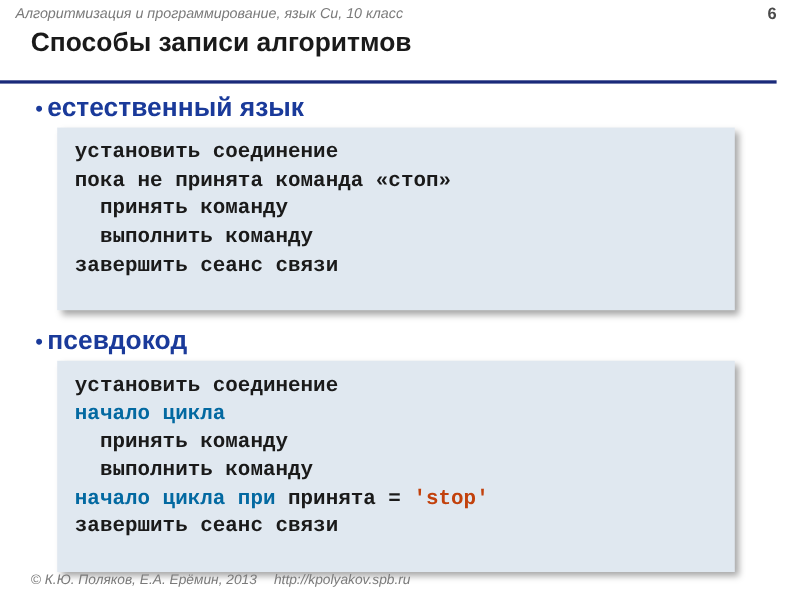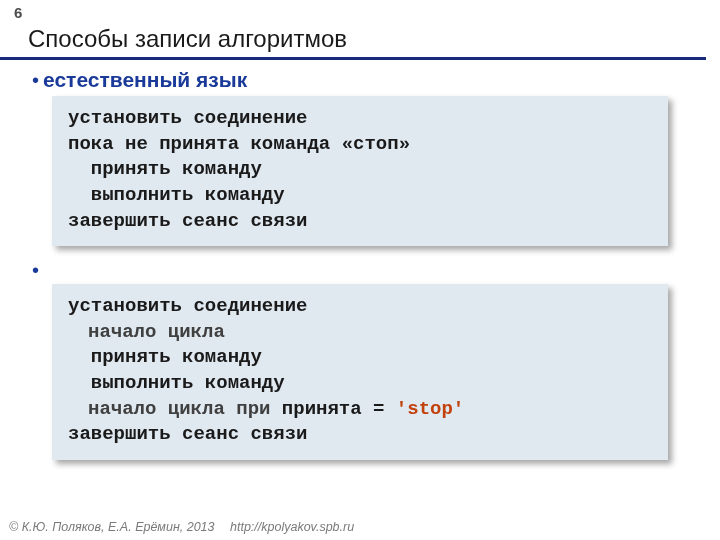--- a/index.html
+++ b/index.html
@@ -20,91 +20,93 @@
     color: #7a7a7a;
   }
   .page-num {
     font-style: normal;
     color: #4a4a4a;
     font-weight: bold;
     font-size: 15px;
   }
   .title {
     font-size: 24px;
-    font-weight: normal;
+    font-weight: bold;
     color: #1a1a1a;
-    padding: 2px 0 4px 28px;
+    padding: 2px 0 20px 28px;
     border-bottom: 3px solid #1a2a7a;
     margin: 0 14px 8px 0;
   }
   .bullet-line {
     display: flex;
     align-items: baseline;
     padding-left: 32px;
     margin-bottom: 4px;
   }
   .bullet {
     color: #1a3a9a;
     font-size: 20px;
     margin-right: 4px;
     line-height: 1;
   }
   .bullet-text {
     color: #1a3a9a;
     font-weight: bold;
-    font-size: 21px;
+    font-size: 24px;
   }
   .code-box {
     background: #e0e8f0;
     margin: 4px 52px 14px 52px;
-    padding: 10px 16px 12px 16px;
+    padding: 10px 16px 28px 16px;
     box-shadow: 4px 4px 6px rgba(0,0,0,0.35);
     font-family: "Courier New", monospace;
     font-size: 19px;
     font-weight: bold;
     line-height: 1.35;
     color: #1a1a1a;
     white-space: pre;
   }
-  .kw { color: #404040; margin-left: 20px; }
+  .kw { color: #0369a1; }
   .str { color: #c2410c; }
   .footer {
     position: absolute;
     bottom: 6px;
-    left: 9px;
+    left: 28px;
     font-size: 12.5px;
     font-style: italic;
     color: #7a7a7a;
   }
   .footer .url {
     margin-left: 12px;
   }
 </style>
 </head>
 <body>
 
 <div class="header">
+  <span>Алгоритмизация и программирование, язык Си, 10 класс</span>
   <span class="page-num">6</span>
 </div>
 
 <div class="title">Способы записи алгоритмов</div>
 
 <div class="bullet-line">
   <span class="bullet">•</span>
   <span class="bullet-text">естественный язык</span>
 </div>
 
 <div class="code-box"><span>установить соединение</span>
 <span>пока не принята команда «стоп»</span>
 <span>  принять команду</span>
 <span>  выполнить команду</span>
 <span>завершить сеанс связи</span></div>
 
 <div class="bullet-line">
   <span class="bullet">•</span>
+  <span class="bullet-text">псевдокод</span>
 </div>
 
 <div class="code-box"><span>установить соединение</span>
 <span class="kw">начало цикла</span>
 <span>  принять команду</span>
 <span>  выполнить команду</span>
 <span class="kw">начало цикла при</span><span> принята = </span><span class="str">'stop'</span>
 <span>завершить сеанс связи</span></div>
 
 <div class="footer">

